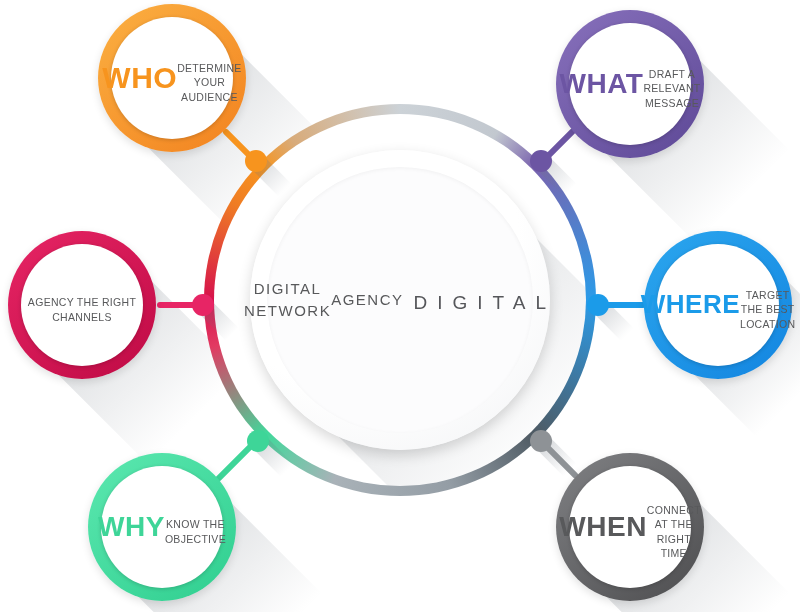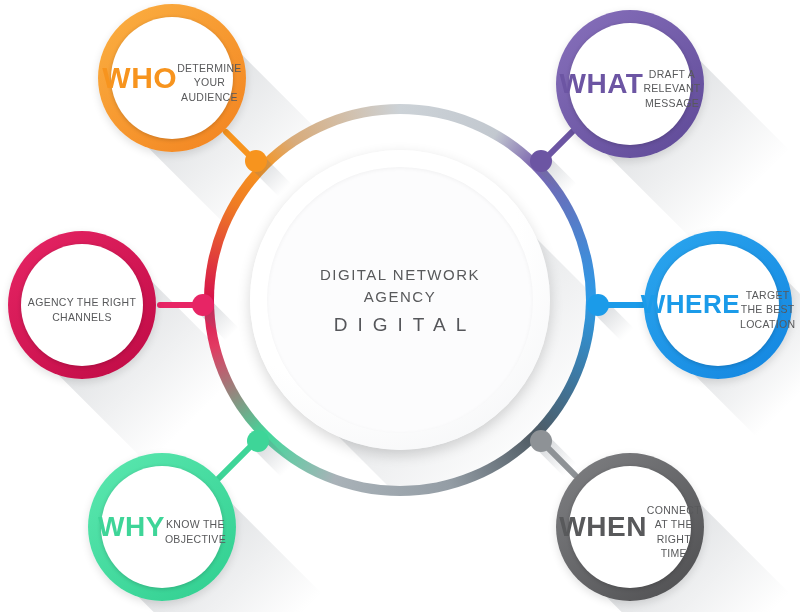--- a/index.html
+++ b/index.html
@@ -44,21 +44,21 @@
   }
   .center-circle{
     position:absolute;left:36px;top:36px;width:300px;height:300px;border-radius:50%;
     background:radial-gradient(circle at 38% 30%, #ffffff 55%, #f1f2f4 100%);
     box-shadow:0 5px 14px rgba(0,0,0,0.16);
     display:flex;align-items:center;justify-content:center;
   }
   .center-inner{
     width:266px;height:266px;border-radius:50%;background:#fcfcfd;
     box-shadow:inset 0 1px 4px rgba(0,0,0,0.05);
-    display:flex;flex-direction:column;align-items:center;justify-content:center;text-align:center;
+    display:flex;flex-direction:row;align-items:center;justify-content:center;text-align:center;
   }
   .agency-line{font-size:15px;letter-spacing:1.5px;color:#58595b;font-weight:500;line-height:1.45;}
   .center-title{margin-top:14px;font-size:40px;font-weight:700;color:#48484a;letter-spacing:3px;line-height:1.05;}
   .center-subtitle{margin-top:6px;font-size:19px;font-weight:400;color:#55565a;letter-spacing:10px;text-indent:10px;}
   
   .connector{position:absolute;z-index:5;height:6px;border-radius:3px;}
   .cn-who{left:217px;top:143px;width:46px;transform:rotate(45deg);background:#F7941E;}
   .cn-what{left:534px;top:143px;width:48px;transform:rotate(-45deg);background:#6C55A3;}
   .cn-how{left:157px;top:302px;width:46px;background:#E72565;}
   .cn-where{left:598px;top:302px;width:48px;background:#1B9BE9;}

